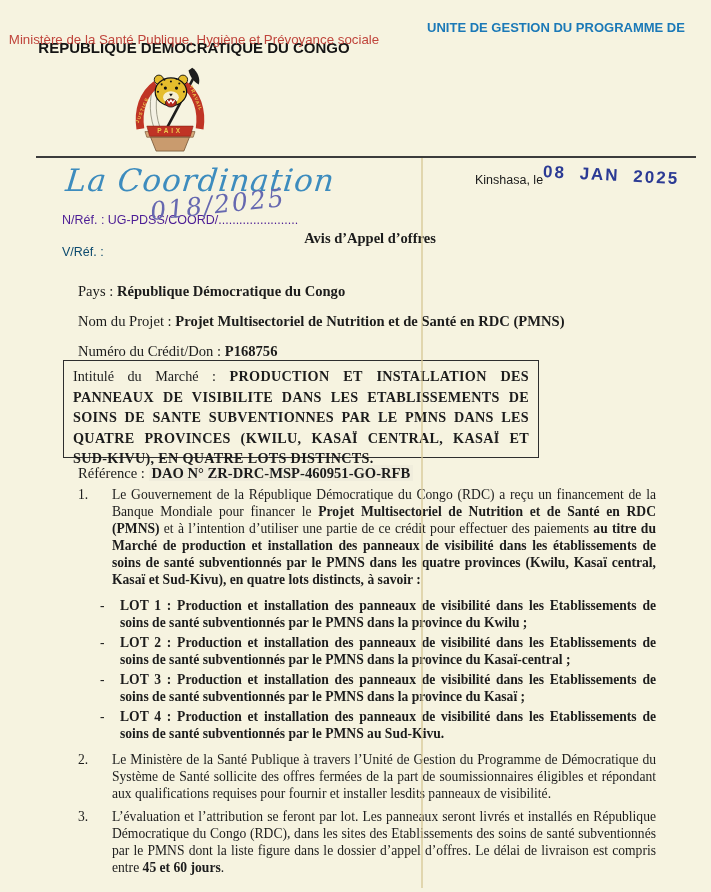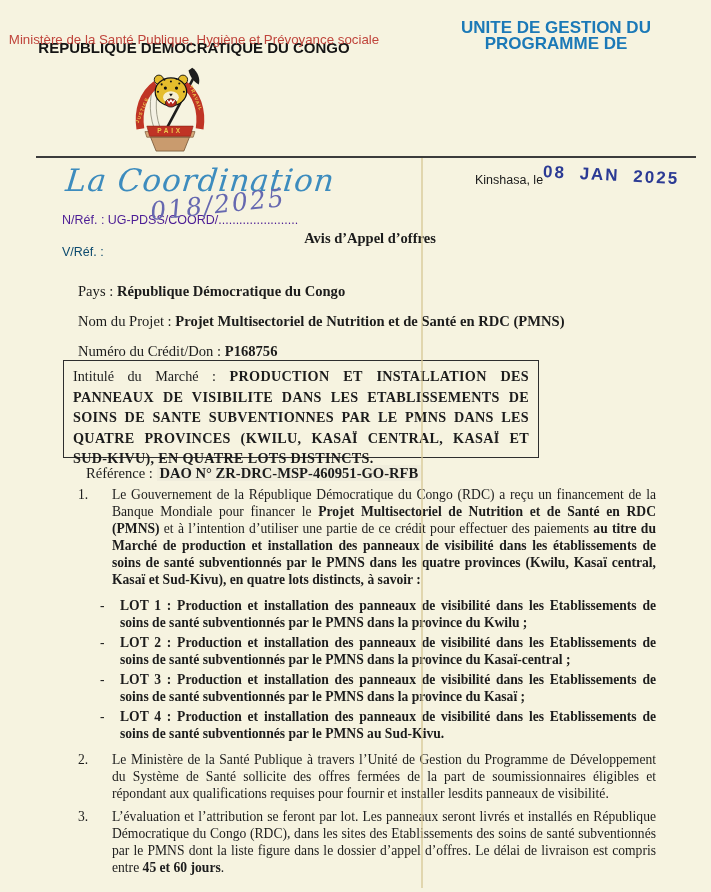--- a/index.html
+++ b/index.html
@@ -10,21 +10,21 @@
   }
   
   .hdr-country{position:absolute;left:0;top:12px;width:388px;text-align:center;
     font-family:"Liberation Sans",sans-serif;font-weight:bold;font-size:15px;color:#141414;margin-top:27px;}
   .hdr-ministry{position:absolute;left:0;top:32px;width:388px;text-align:center;
     font-family:"Liberation Sans",sans-serif;font-size:13.3px;color:#c0453c;}
   .hdr-secretariat{position:absolute;left:0;top:53px;width:370px;text-align:center;
     font-family:"Liberation Sans",sans-serif;font-weight:bold;font-size:13.5px;color:#222;}
   .emblem{position:absolute;left:128px;top:64px;width:84px;height:88px;}
   .hdr-unit{position:absolute;left:412px;top:20px;width:288px;text-align:center;
-    font-family:"Liberation Sans",sans-serif;font-weight:bold;font-size:17px;
+    font-family:"Liberation Sans",sans-serif;font-weight:bold;font-size:13px;
     line-height:16px;color:#1b79b7;}
   .hdr-acronym{position:absolute;left:412px;top:48px;width:288px;text-align:center;
     font-family:"Liberation Sans",sans-serif;font-weight:bold;font-size:54px;
     letter-spacing:1px;color:#3a3a3a;}
   .hdr-rule{position:absolute;left:36px;top:156px;width:660px;height:2px;background:#3c3c3c;}
   
   .script-title{position:absolute;left:66px;top:162px;
     font-family:"DejaVu Serif",serif;font-style:italic;font-size:31px;
     color:#3d8cbe;letter-spacing:1px;transform:skewX(-6deg);}
   .place{position:absolute;left:475px;top:173px;font-family:"Liberation Sans",sans-serif;
@@ -42,21 +42,21 @@
   .doc-title{position:absolute;left:215px;top:230px;width:310px;text-align:center;
     font-weight:bold;font-size:14.5px;line-height:17.5px;}
   
   .meta{position:absolute;left:78px;top:282px;width:580px;font-size:14.6px;}
   .meta-line{margin-bottom:11px;line-height:19px;}
   .meta-line b{font-weight:bold;}
   .intitule-box{position:absolute;left:63px;top:360px;width:476px;height:98px;
     border:1.6px solid #2e2e2e;box-sizing:border-box;padding:5px 9px 0 9px;
     font-size:14.2px;line-height:20.5px;text-align:justify;}
   .intitule-box .val{font-weight:bold;letter-spacing:0.3px;}
-  .reference{position:absolute;left:78px;top:465px;font-size:14.6px;margin-left:8px;}
+  .reference{position:absolute;left:78px;top:465px;font-size:14.6px;}
   .reference .val{font-weight:bold;background:#f0eddc;padding:0 3px;}
   
   .body{position:absolute;left:78px;top:487px;width:578px;
     font-size:13.6px;line-height:16.9px;}
   .num-row{display:flex;}
   .num{width:34px;flex:none;}
   .ptext{flex:1;text-align:justify;}
   .ptext b{font-weight:bold;}
   .lots{margin-top:10px;margin-left:22px;}
   .lot-row{display:flex;margin-bottom:3px;}
@@ -189,21 +189,21 @@
       <div class="lot-row">
         <div class="lot-bullet">-</div>
         <div class="lot-text">
           <span>LOT 4 : </span><span>Production et installation des panneaux de visibilité dans les Etablissements de soins de santé subventionnés par le PMNS au Sud-Kivu.</span>
         </div>
       </div>
     </div>
 
     <div class="num-row mt2">
       <div class="num">2.</div>
-      <div class="ptext">Le Ministère de la Santé Publique à travers l’Unité de Gestion du Programme de Développement du Système de Santé sollicite des offres fermées de la part de soumissionnaires éligibles et répondant aux qualifications requises pour fournir et installer lesdits panneaux de visibilité.</div>
+      <div class="ptext">Le Ministère de la Santé Publique à travers l’Unité de Gestion du Programme de Démocratique du Système de Santé sollicite des offres fermées de la part de soumissionnaires éligibles et répondant aux qualifications requises pour fournir et installer lesdits panneaux de visibilité.</div>
     </div>
 
     <div class="num-row mt3">
       <div class="num">3.</div>
       <div class="ptext">
         <span>L’évaluation et l’attribution se feront par lot. Les panneaux seront livrés et installés en République Démocratique du Congo (RDC), dans les sites des Etablissements des soins de santé subventionnés par le PMNS dont la liste figure dans le dossier d’appel d’offres. Le délai de livraison est compris entre </span><b>45 et 60 jours</b><span>.</span>
       </div>
     </div>
 
   </div>

